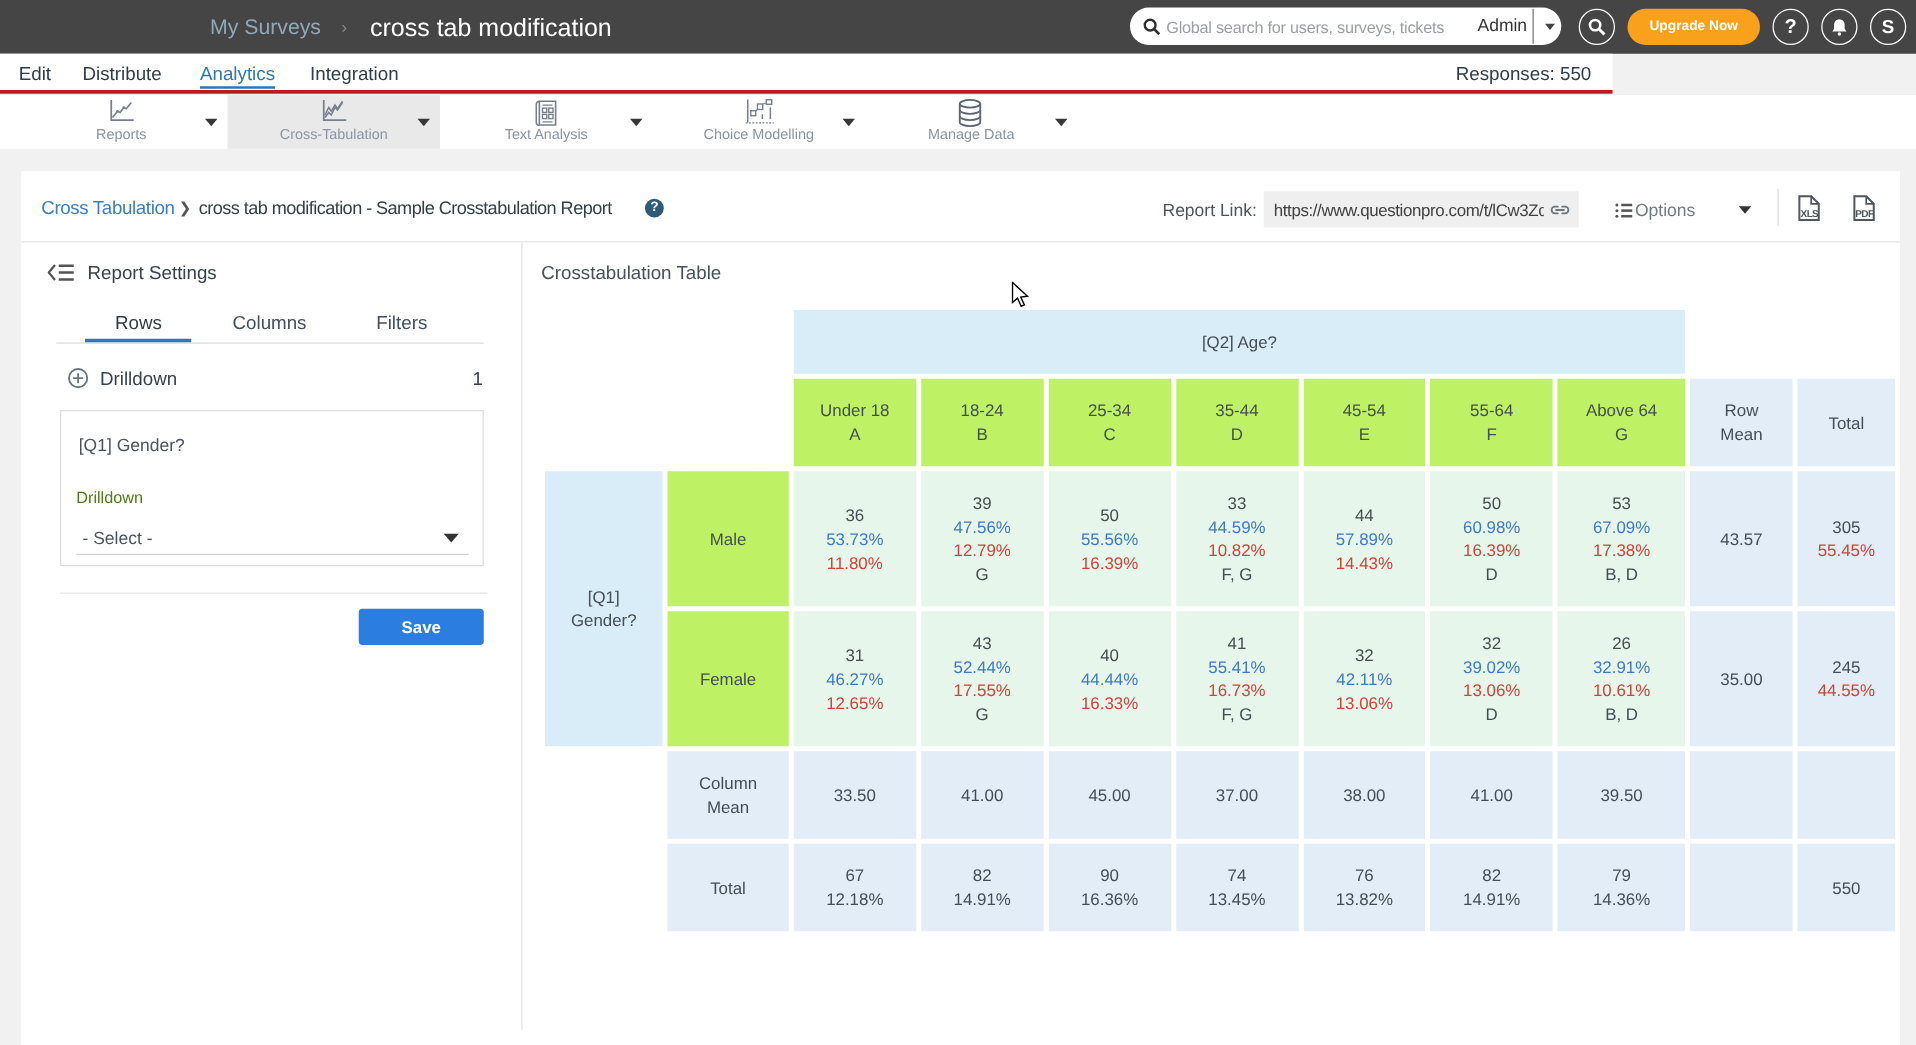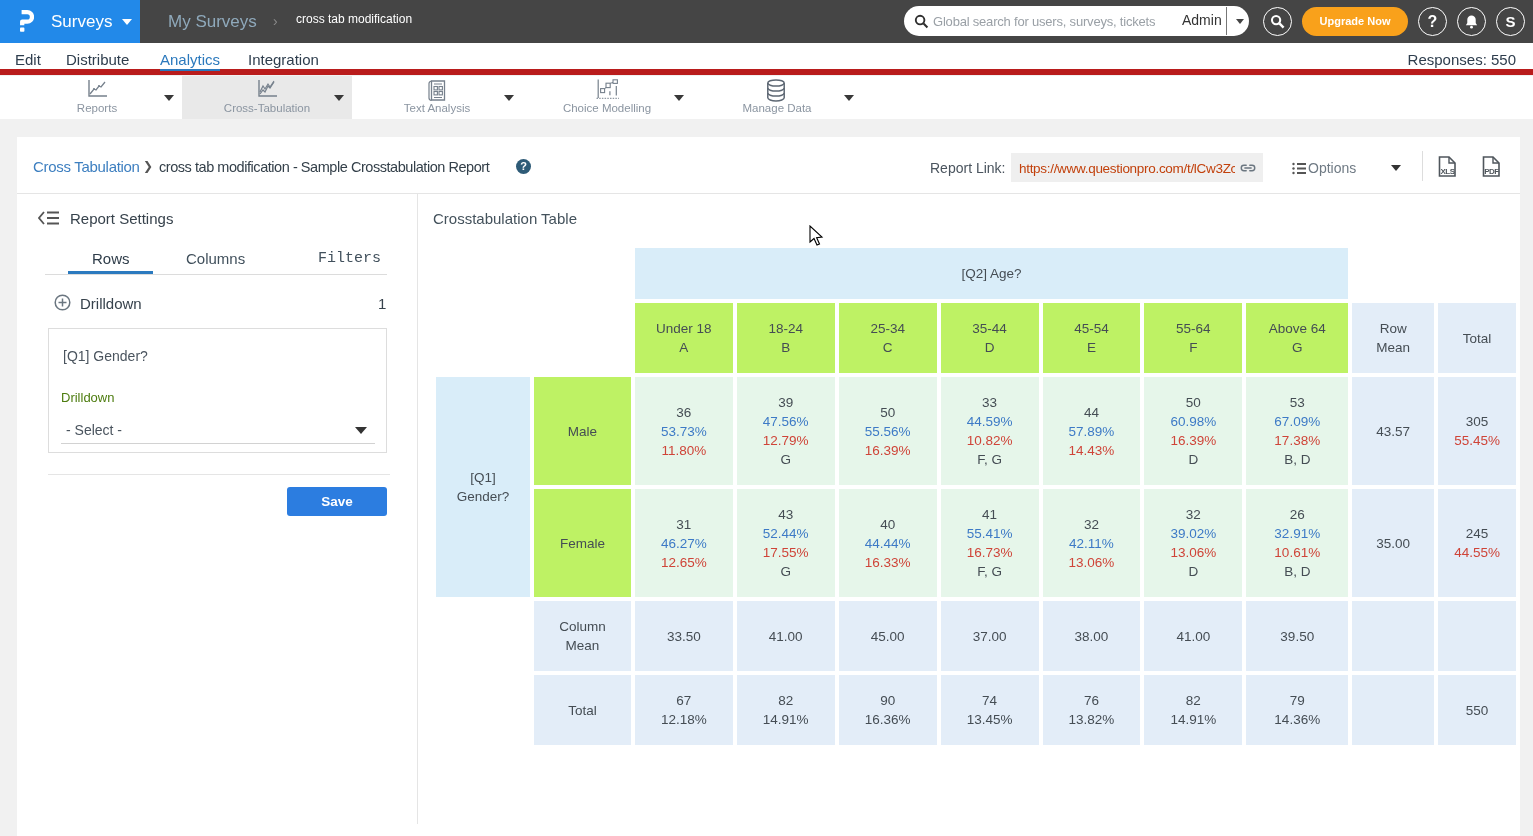--- a/index.html
+++ b/index.html
@@ -8,32 +8,32 @@
 
 
 .topbar { position:absolute; left:0; top:0; width:1533px; height:43px; background:#454545; }
 .logo { position:absolute; left:0; top:0; width:140px; height:43px; background:#2289e9;
   display:flex; align-items:center; }
 .logo .sv { color:#fff; font-size:17px; margin-left:51px; }
 .logo .caret { margin-left:10px; }
 .caret-w { width:0;height:0;border-left:5px solid transparent;border-right:5px solid transparent;border-top:6px solid #fff; display:inline-block; }
 .crumb1 { position:absolute; left:168px; top:12px; font-size:17px; color:#8fa9bb; }
 .crumb-gt { position:absolute; left:273px; top:13px; font-size:14px; color:#8a8a8a; }
-.crumb2 { position:absolute; left:296px; top:12px; font-size:12px; color:#fff; }
+.crumb2 { position:absolute; left:296px; top:12px; font-size:20px; color:#fff; }
 .search-pill { position:absolute; left:904px; top:6px; width:345px; height:30px; background:#fff; border-radius:15px; }
 .search-pill .ph { position:absolute; left:29px; top:8px; font-size:13px; letter-spacing:-0.2px; color:#9aa0a6; }
 .search-pill .admin { position:absolute; left:278px; top:6px; font-size:14px; color:#333; }
 .search-pill .vsep { position:absolute; left:322px; top:1px; width:1px; height:28px; background:#777; }
 .search-pill .caret-d { position:absolute; left:332px; top:13px; width:0;height:0;border-left:4px solid transparent;border-right:4px solid transparent;border-top:5px solid #444; }
 .cbtn { position:absolute; top:7px; width:29px; height:29px; border:1.5px solid #fff; border-radius:50%;
   display:flex; align-items:center; justify-content:center; color:#fff; }
 .upg { position:absolute; left:1302px; top:7px; width:106px; height:29px; background:#f9a11b;
   border-radius:15px; color:#fff; font-size:11px; font-weight:bold; text-align:center; line-height:29px; }
 
-.nav { position:absolute; left:0; top:43px; width:1533px; height:32px; background:#fff; border-bottom:6px solid #b91c1c; }
+.nav { position:absolute; left:0; top:43px; width:1290px; height:32px; background:#fff; border-bottom:3px solid #b91c1c; }
 .nav span { position:absolute; top:8px; font-size:15px; color:#2e3d4d; }
 .nav .active { color:#2b79bd; border-bottom:2px solid #2b79bd; padding-bottom:1px; }
 .resp { position:absolute; right:17px; top:9px; font-size:13.5px; color:#2277c4; }
 
 .toolbar { position:absolute; left:0; top:76px; width:1533px; height:43px; background:#fff; }
 .tool-active { position:absolute; left:182px; top:0; width:170px; height:43px; background:#e9e9e9; }
 .tool { position:absolute; top:0; width:170px; height:43px; text-align:center; }
 .tool .lbl { position:absolute; top:26px; width:100%; font-size:11.5px; color:#8b95a1; }
 .tool .ic { position:absolute; top:3px; left:50%; margin-left:-11px; }
 .tool .tcaret { position:absolute; right:8px; top:19px; width:0;height:0;border-left:5.5px solid transparent;border-right:5.5px solid transparent;border-top:6px solid #383838; }
@@ -60,46 +60,38 @@
 .q-box .dd { position:absolute; left:12px; top:61px; font-size:13px; color:#4d7c0f; }
 .q-box .sel { position:absolute; left:17px; top:93px; font-size:14px; color:#4a545e; }
 .q-box .selline { position:absolute; left:12px; top:114px; width:314px; height:1px; background:#d2d2d2; }
 .q-box .selcaret { position:absolute; left:306px; top:98px; width:0;height:0;border-left:6px solid transparent;border-right:6px solid transparent;border-top:7px solid #333; }
 .divider2 { position:absolute; left:31px; top:337px; width:342px; height:1px; background:#e5e5e5; }
 .save { position:absolute; left:270px; top:350px; width:100px; height:29px; background:#2c7de0; border-radius:3px;
   color:#fff; font-size:13.5px; font-weight:bold; text-align:center; line-height:29px; }
 
 .rl-lbl { position:absolute; left:913px; top:23px; font-size:14px; color:#4a545e; }
 .rl-input { position:absolute; left:994px; top:16px; width:252px; height:29px; background:#efefef; }
-.rl-input .url { position:absolute; left:8px; top:7.5px; font-size:13.5px; letter-spacing:-0.3px; color:#c2410c; white-space:nowrap; overflow:hidden; width:216px; }
+.rl-input .url { position:absolute; left:8px; top:7.5px; font-size:13.5px; letter-spacing:-0.3px; color:#404040; white-space:nowrap; overflow:hidden; width:216px; }
 .rl-opts { position:absolute; left:1291px; top:23px; font-size:14px; color:#6f7a84; }
 .rl-caret { position:absolute; left:1374px; top:28px; width:0;height:0;border-left:5px solid transparent;border-right:5px solid transparent;border-top:6px solid #333; }
 .rl-sep { position:absolute; left:1405px; top:14px; width:1px; height:30px; background:#ddd; }
 
 .ct-title { position:absolute; left:416px; top:73px; font-size:15px; color:#44525c; }
 
 table.ct { position:absolute; left:415px; top:107px; border-collapse:separate; border-spacing:4px; }
 table.ct td { font-size:13.5px; color:#454d54; text-align:center; vertical-align:middle; line-height:19px; padding:16px; }
 td.hblue { background:#d9edf9; }
 td.lblue { background:#e3edf8; }
 td.hgrey { background:#bef264; }
 td.green { background:#e6f6ea; }
 .b { color:#3d7ac6; } .r { color:#cf4438; }
 </style>
 </head>
 <body>
 <div class="topbar">
-  <div class="logo">
-    <svg width="15" height="24" viewBox="0 0 15 24" style="position:absolute;left:19px;top:9px;">
-      <path d="M2.6 3.2 H8.3 A4.7 4.7 0 0 1 8.3 12.6 H3.2 V16.2" fill="none" stroke="#fff" stroke-width="4.3" stroke-linejoin="round"></path>
-      <rect x="1" y="18.6" width="4.4" height="4.2" rx="0.8" fill="#fff"></rect>
-    </svg>
-    <span class="sv">Surveys</span>
-      <span class="caret caret-w"></span>
-  </div>
   <span class="crumb1">My Surveys</span>
   <span class="crumb-gt">›</span>
   <span class="crumb2">cross tab modification</span>
   <div class="search-pill">
     <svg width="15" height="15" viewBox="0 0 16 16" style="position:absolute;left:10px;top:8px;">
       <circle cx="6.5" cy="6.5" r="4.6" fill="none" stroke="#2e2e2e" stroke-width="2"></circle>
       <line x1="10.2" y1="10.2" x2="14.3" y2="14.3" stroke="#2e2e2e" stroke-width="2.2"></line>
     </svg>
     <span class="ph">Global search for users, surveys, tickets</span>
     <span class="admin">Admin</span>
@@ -232,21 +224,21 @@
 
   <svg width="22" height="16" viewBox="0 0 22 16" style="position:absolute;left:21px;top:73px;">
     <path d="M6 2 L1 8 L6 14" fill="none" stroke="#555" stroke-width="1.8"></path>
     <line x1="9" y1="2.5" x2="21" y2="2.5" stroke="#555" stroke-width="2"></line>
     <line x1="9" y1="8" x2="21" y2="8" stroke="#555" stroke-width="2"></line>
     <line x1="9" y1="13.5" x2="21" y2="13.5" stroke="#555" stroke-width="2"></line>
   </svg>
   <span class="rs-title">Report Settings</span>
   <span class="tab on" style="left:75px;">Rows</span>
   <span class="tab" style="left:169px;">Columns</span>
-  <span class="tab" style="left:301px;font-family:Liberation Mono, monospace;">Filters</span>
+  <span class="tab" style="left:284px;">Filters</span>
   <div class="tab-underline"></div>
   <div class="tab-line"></div>
   <svg class="q-plus" width="17" height="17" viewBox="0 0 17 17">
       <circle cx="8.5" cy="8.5" r="7.3" fill="none" stroke="#6b7680" stroke-width="1.5"></circle>
       <line x1="8.5" y1="4.5" x2="8.5" y2="12.5" stroke="#6b7680" stroke-width="1.5"></line>
       <line x1="4.5" y1="8.5" x2="12.5" y2="8.5" stroke="#6b7680" stroke-width="1.5"></line>
     </svg>
   <span class="q-lbl">Drilldown</span>
   <span class="q-num">1</span>
   <div class="q-box">

